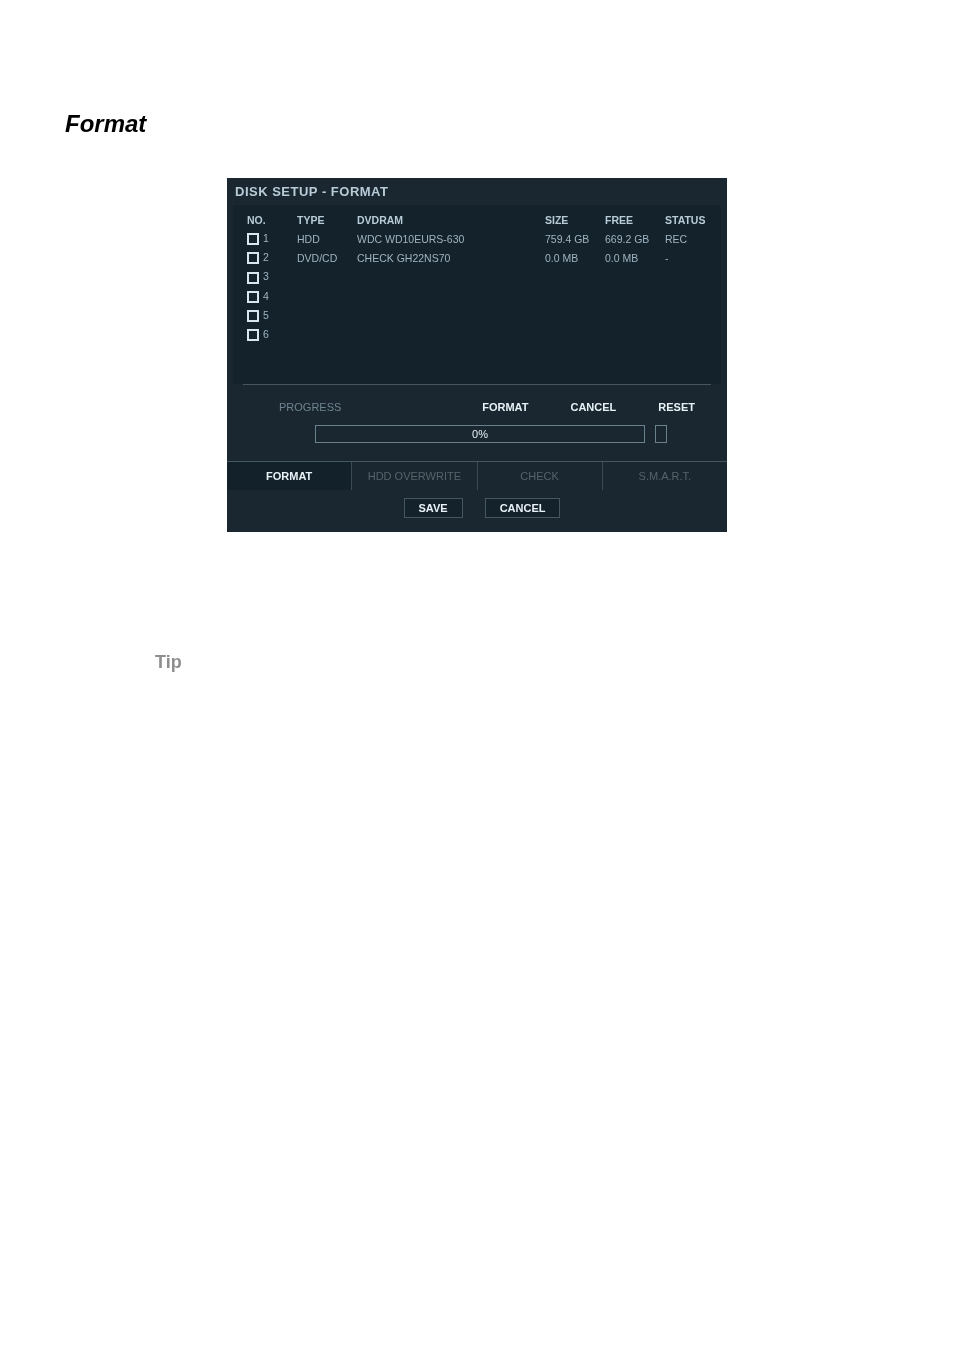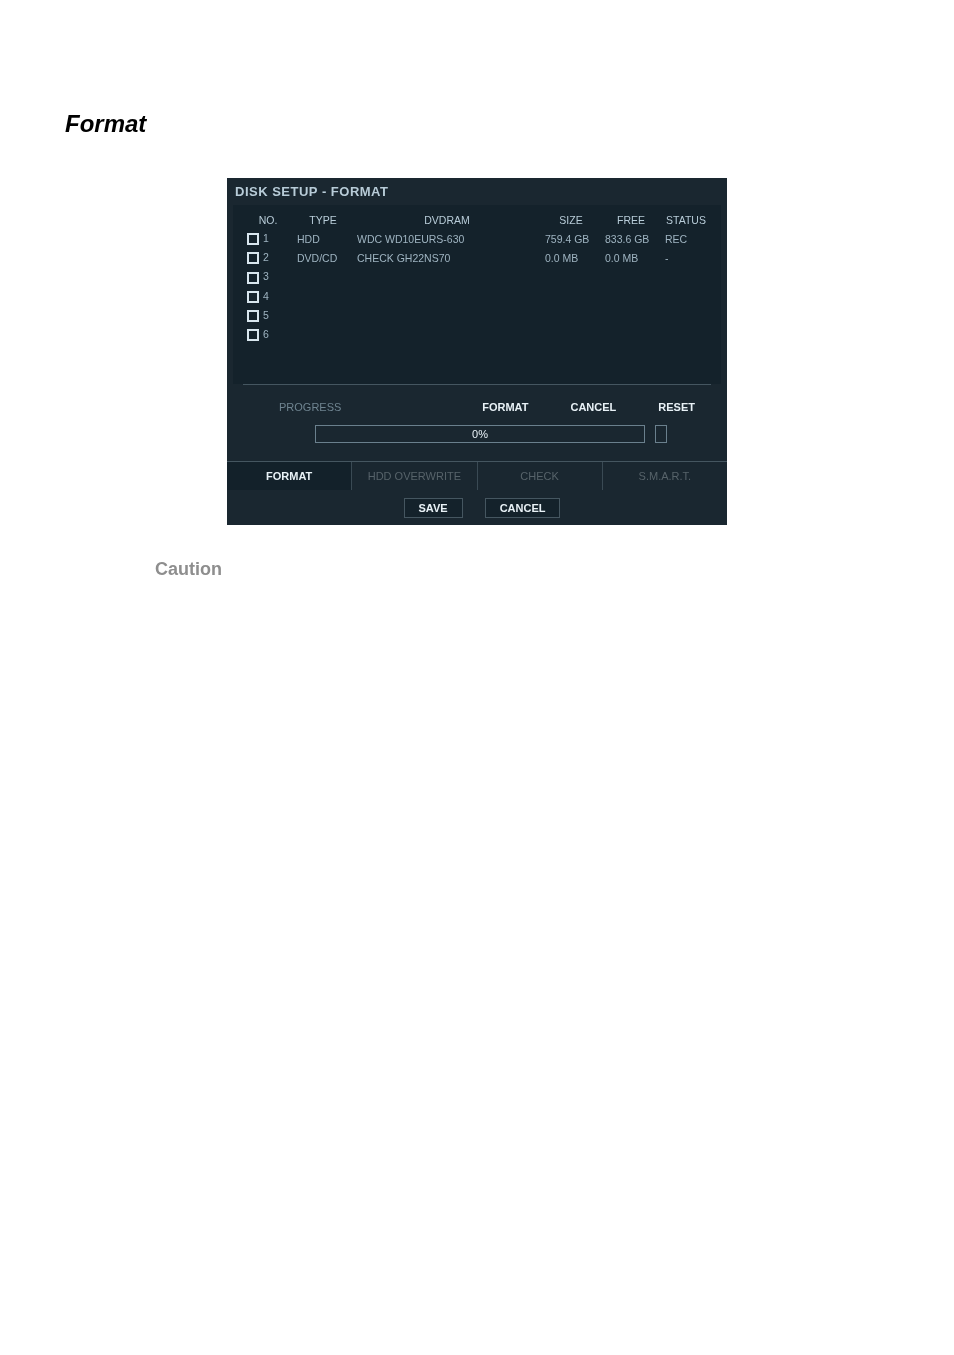--- a/index.html
+++ b/index.html
@@ -46,21 +46,21 @@
     width: 100%;
     border-collapse: collapse;
     font-size: 10.5px;
   }
   .tbl th, .tbl td {
     text-align: left;
     padding: 3px 4px;
     color: #9fb4c1;
     white-space: nowrap;
   }
-  .tbl th { font-weight: normal; color: #b8ccd8; text-align: center; }
+  .tbl th { font-weight: bold; color: #b8ccd8; }
   .chk {
     display: inline-block;
     width: 12px;
     height: 12px;
     border: 2px solid #d8e6ee;
     background: transparent;
     vertical-align: middle;
     margin-right: 4px;
   }
   .divider {
@@ -132,21 +132,21 @@
     color: #57636a;
     border-right: 1px solid #3a4a54;
     cursor: pointer;
   }
   .tab:last-child { border-right: none; }
   .tab.active { color: #e8f1f6; font-weight: bold; background: #13212a; }
   .bottom-row {
     display: flex;
     justify-content: center;
     gap: 12px;
-    padding: 8px 0 7px 0;
+    padding: 8px 0 14px 0;
     background: #1a2730;
   }
   .tip-heading, .caution-heading, .note-heading {
     font-size: 18px;
     font-weight: 900;
     color: #8e8e8e;
     margin-bottom: 30px;
   }
   .tip-block { margin-top: 120px; padding-left: 90px; }
   .caution-block { margin-top: 34px; padding-left: 90px; }
@@ -172,21 +172,21 @@
             <th style="width:60px">FREE</th>
             <th style="width:50px">STATUS</th>
           </tr>
         </thead>
         <tbody>
           <tr>
             <td><span class="chk"></span><span>1</span></td>
             <td>HDD</td>
             <td>WDC WD10EURS-630</td>
             <td>759.4 GB</td>
-            <td>833.6 GB</td>
+            <td>669.2 GB</td>
             <td>REC</td>
           </tr>
           <tr>
             <td><span class="chk"></span><span>2</span></td>
             <td>DVD/CD</td>
             <td>CHECK GH22NS70</td>
             <td>0.0 MB</td>
             <td>0.0 MB</td>
             <td>-</td>
           </tr>
@@ -250,17 +250,17 @@
       <div class="tab">CHECK</div>
       <div class="tab">S.M.A.R.T.</div>
     </div>
 
     <div class="bottom-row">
       <button class="btn">SAVE</button>
       <button class="btn">CANCEL</button>
     </div>
   </div>
 
-  <div class="caution-block">
-    <div class="caution-heading">Caution</div>
+  <div class="tip-block">
+    <div class="tip-heading">Tip</div>
   </div>
 
 </div>
 
 </body></html>

